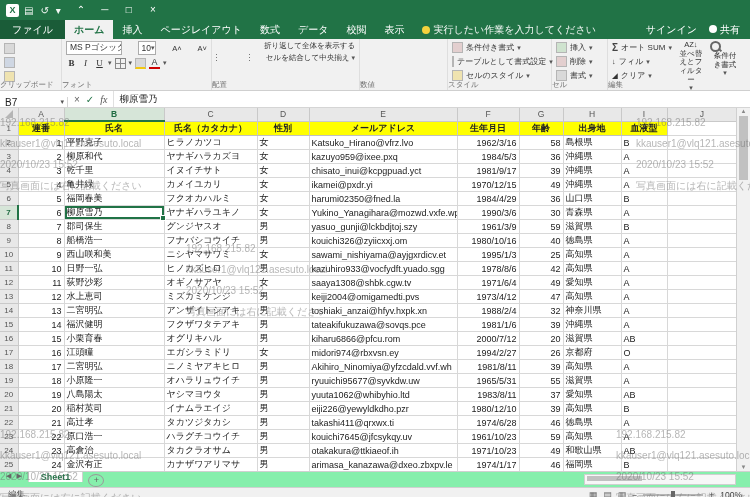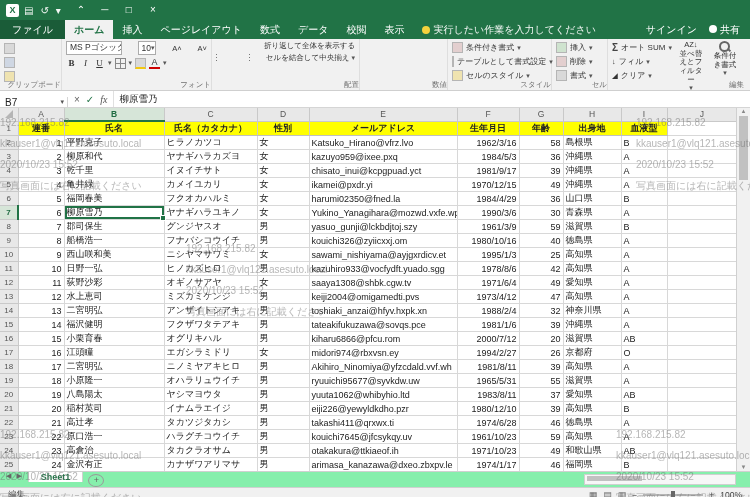--- a/index.html
+++ b/index.html
@@ -22,21 +22,21 @@
   .rtab.active{background:#f1f1f1;color:#217346;font-weight:bold;}
   .tellme{display:flex;align-items:center;gap:4px;margin-left:8px;opacity:.95;}
   .bulb{width:8px;height:8px;border-radius:50%;background:#ffd83d;display:inline-block;}
   .tab-right{margin-left:auto;display:flex;align-items:center;gap:12px;padding-right:10px;}
   .person{width:8px;height:8px;border-radius:50%;background:#fff;display:inline-block;margin-right:3px;}
 
   
   .ribbon{height:51px;background:#f1f1f1;border-bottom:1px solid #cfcfcf;display:flex;font-size:8.5px;color:#333;}
   .rgroup{position:relative;border-right:1px solid #dedede;padding:2px 4px 11px 4px;box-sizing:border-box;
           display:flex;gap:4px;align-items:flex-start;}
-  .glabel{position:absolute;bottom:0;left:0;right:0;text-align:right;font-size:7.5px;color:#707070;margin-top:28px;}
+  .glabel{position:absolute;bottom:0;left:0;right:0;text-align:left;font-size:7.5px;color:#707070;margin-top:28px;}
   .vcol{display:flex;flex-direction:column;gap:2px;}
   .hrow{display:flex;align-items:center;gap:16px;}
   .bigbtn{display:flex;flex-direction:column;align-items:center;justify-content:center;font-size:8.5px;
           color:#333;padding:1px 3px;}
   .clip{width:12px;height:14px;background:#fff;border:1px solid #9a8f62;position:relative;margin-bottom:1px;}
   .clip::before{content:"";position:absolute;top:-2px;left:3px;width:5px;height:3px;background:#8d8d8d;}
   .ic{width:11px;height:11px;background:#d9d9d9;border:1px solid #b5b5b5;display:inline-block;box-sizing:border-box;}
   .ic.g{background:#cfe3cf;}.ic.r{background:#e3cfcf;}.ic.b{background:#cfd7e3;}.ic.y{background:#efe3b0;}
   .combo{border:1px solid #ababab;background:#fff;font-size:8.5px;height:14px;display:flex;align-items:center;
          padding:0 3px;box-sizing:border-box;white-space:nowrap;overflow:hidden;}
@@ -48,21 +48,21 @@
   .fcA{border-bottom:2px solid #c00;}
   .fillb{border-bottom:2px solid #f2c811;}
   .brd{width:11px;height:11px;border:1px solid #888;position:relative;display:inline-block;box-sizing:border-box;}
   .brd::before{content:"";position:absolute;left:0;right:0;top:4px;border-top:1px solid #888;}
   .brd::after{content:"";position:absolute;top:0;bottom:0;left:4px;border-left:1px solid #888;}
   .bars{width:11px;height:9px;background:repeating-linear-gradient(#777 0 1px,transparent 1px 3px);display:inline-block;}
   .smalltxt{font-size:7.5px;color:#333;white-space:nowrap;}
   .stybtn{display:flex;align-items:center;gap:3px;font-size:8px;height:13px;white-space:nowrap;}
   .car{font-size:7px;color:#555;}
   .sigma{font-size:10px;font-weight:bold;color:#444;}
-  .twoline{width:40px;font-size:7.5px;text-align:center;line-height:1.15;display:flex;flex-direction:column;align-items:center;}
+  .twoline{width:40px;font-size:7.5px;text-align:center;line-height:1.15;display:flex;flex-direction:column;}
   .mag{width:7px;height:7px;border:2px solid #666;border-radius:50%;position:relative;display:inline-block;}
   .mag::after{content:"";position:absolute;left:6px;top:6px;width:4px;height:2px;background:#666;transform:rotate(45deg);}
 
   
   .fbar{height:16px;display:flex;align-items:stretch;border-bottom:1px solid #d5d5d5;background:#fff;font-size:10px;}
   .namebox{width:62px;border-right:1px solid #d5d5d5;display:flex;align-items:center;padding-left:5px;margin-top:6px;}
   .namebox .car{margin-left:auto;margin-right:3px;}
   .fbtns{display:flex;align-items:center;gap:6px;padding:0 6px;border-right:1px solid #e0e0e0;color:#666;}
   .fx{font-style:italic;font-family:"Liberation Serif",serif;color:#555;}
   .fcontent{flex:1;display:flex;align-items:center;padding-left:5px;font-size:9.5px;}

